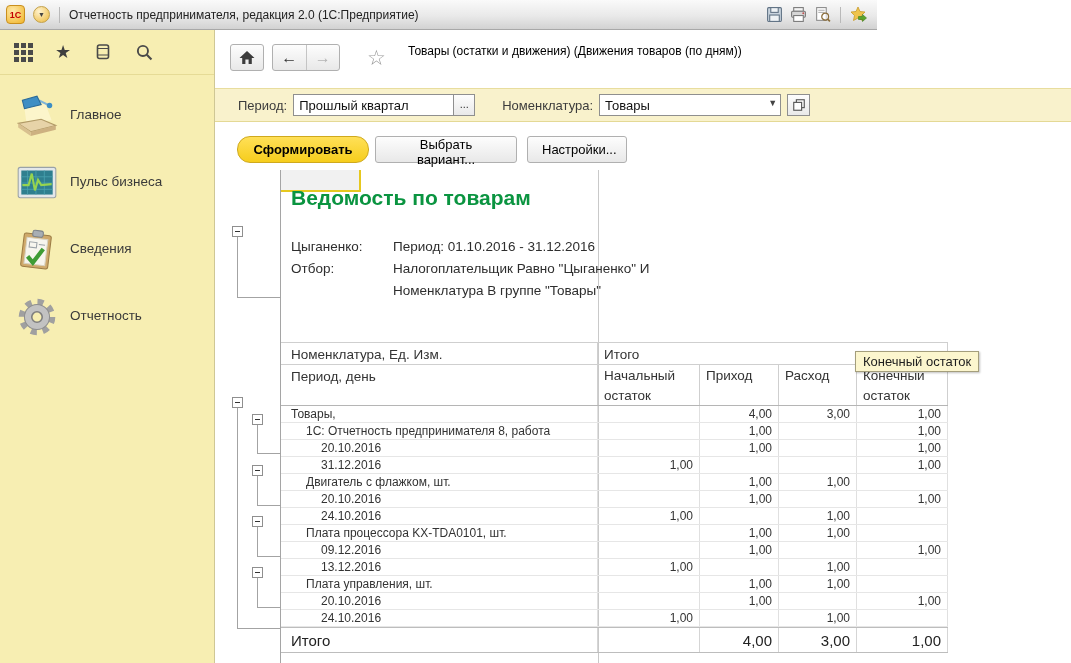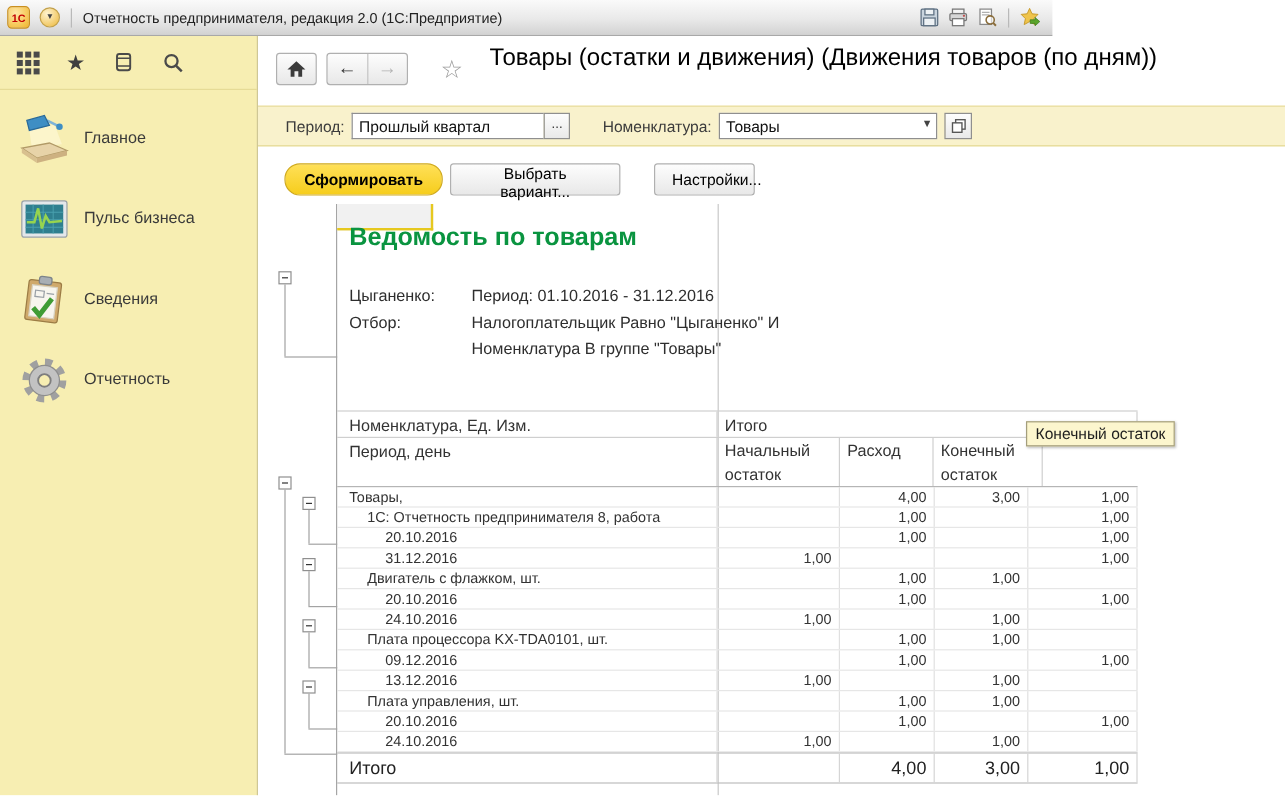--- a/index.html
+++ b/index.html
@@ -40,21 +40,21 @@
   .nav-row { position:absolute; left:0; top:0; width:856px; height:58px; }
   .btn { background:linear-gradient(#fdfdfd,#e8e8e8); border:1px solid #b0b0b0; border-radius:3px; }
   .home-btn { position:absolute; left:15px; top:14px; width:34px; height:27px;
     display:flex; align-items:center; justify-content:center; }
   .nav-group { position:absolute; left:57px; top:14px; width:68px; height:27px; display:flex; }
   .nav-back,.nav-fwd { flex:1; display:flex; align-items:center; justify-content:center;
     font-size:16px; font-weight:bold; }
   .nav-back { color:#333; border-right:1px solid #c4c4c4; }
   .nav-fwd { color:#b3b3b3; }
   .fav-star { position:absolute; left:152px; top:16px; font-size:21px; color:#9a9a9a; }
-  .page-title { position:absolute; left:193px; top:7px; font-size:20px; color:#000; white-space:nowrap; }
+  .page-title { position:absolute; left:193px; top:14px; font-size:12px; color:#000; white-space:nowrap; }
 
   .filter-band { position:absolute; left:0; top:58px; width:856px; height:34px;
     background:#f9f2cc; border-top:1px solid #e8dd9e; border-bottom:1px solid #e4d995;
     display:flex; align-items:center; }
   .f-lbl { font-size:13px; color:#3c3c3c; }
   .lbl-period { margin-left:23px; }
   .f-input { height:22px; background:#fff; border:1px solid #8f8f8f; font-size:13px; color:#111;
     padding:0 5px; font-family:inherit; }
   .inp-period { width:160px; margin-left:6px; border-right:none; }
   .dots-btn { width:22px; height:22px; font-size:11px; color:#333; line-height:18px; text-align:center;
@@ -65,21 +65,21 @@
   .dd-arrow { position:absolute; right:4px; top:4px; font-size:9px; color:#444; }
   .open-btn { width:23px; height:22px; margin-left:6px; display:inline-flex; align-items:center;
     justify-content:center; background:linear-gradient(#fdfdfd,#e9e9e9); border:1px solid #8f8f8f; }
 
   .btn-row { position:absolute; left:0; top:92px; width:856px; height:48px; }
   .cmd-btn { position:absolute; top:14px; height:27px; font-size:13px; color:#000;
     font-family:inherit; padding:0 14px; }
   .btn-generate { left:22px; width:132px; font-weight:bold;
     background:linear-gradient(#ffe058,#f6cd1c); border:1px solid #cfa91d; border-radius:13px; }
   .btn-variant { left:160px; width:142px; }
-  .btn-settings { left:330px; width:84px;text-align:right; }
+  .btn-settings { left:312px; width:100px;text-align:right; }
 
   
   .report { position:absolute; left:0; top:140px; width:856px; height:493px; }
   .gutter { position:absolute; left:0; top:0; width:66px; height:493px; border-right:1px solid #a5a5a5; }
   .tbox { position:absolute; width:11px; height:11px; background:#fff; border:1px solid #8f8f8f; }
   .tbox:after { content:""; position:absolute; left:2px; right:2px; top:4px; height:1px; background:#333; }
   .tl { position:absolute; background:#a3a3a3; }
 
   .canvas { position:absolute; left:66px; top:0; width:790px; height:493px; }
   .vline-main { position:absolute; left:317px; top:0; bottom:0; width:1px; background:#c9c9c9; }
@@ -326,20 +326,21 @@
         </div>
 
         <div class="tbl">
           <div class="hrow1">
             <div class="hc hc-name">Номенклатура, Ед. Изм.</div>
             <div class="hc hc-itogo">Итого</div>
           </div>
           <div class="hrow2">
             <div class="hc hc-name">Период, день</div>
             <div class="hc w1">Начальный остаток</div>
+            <div class="hc w2">Приход</div>
             <div class="hc w3">Расход</div>
             <div class="hc w4">Конечный остаток</div>
           </div>
 
           <div>
               <div class="trow">
     <div class="td c-name" style="padding-left: 10px;">Товары,</div>
     <div class="td num w1 c-start"></div>
     <div class="td num w2 c-in">4,00</div>
     <div class="td num w3 c-out">3,00</div>

